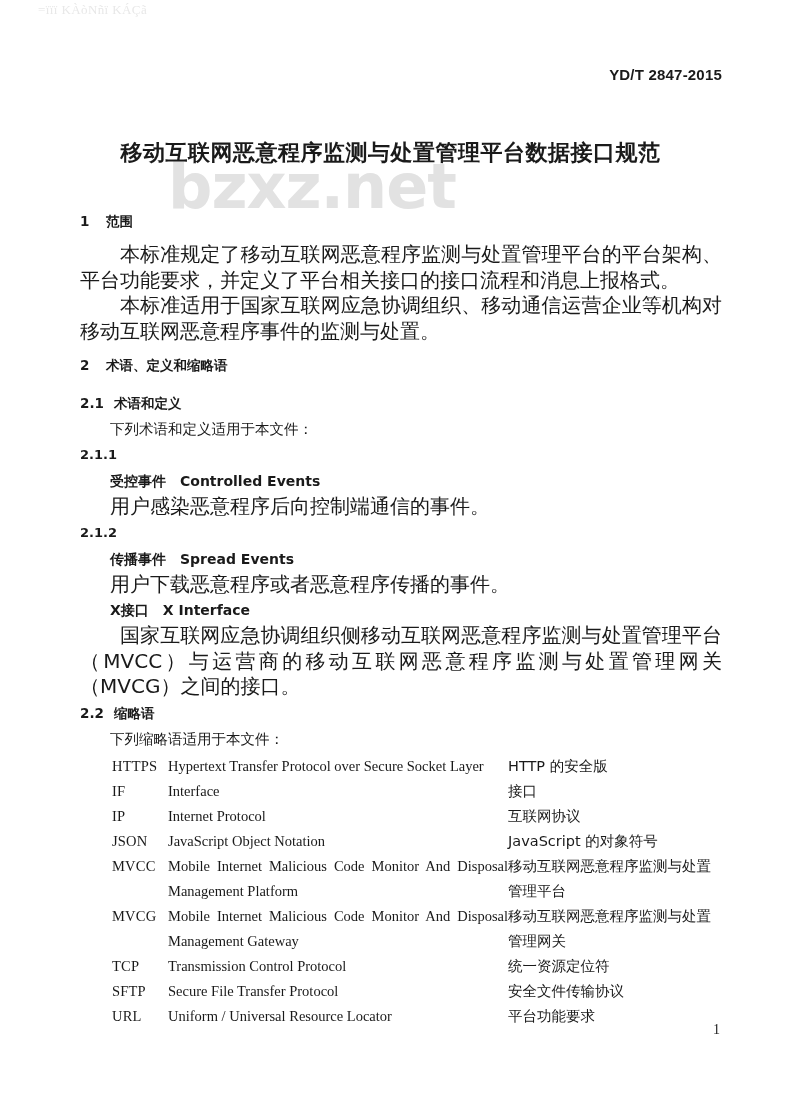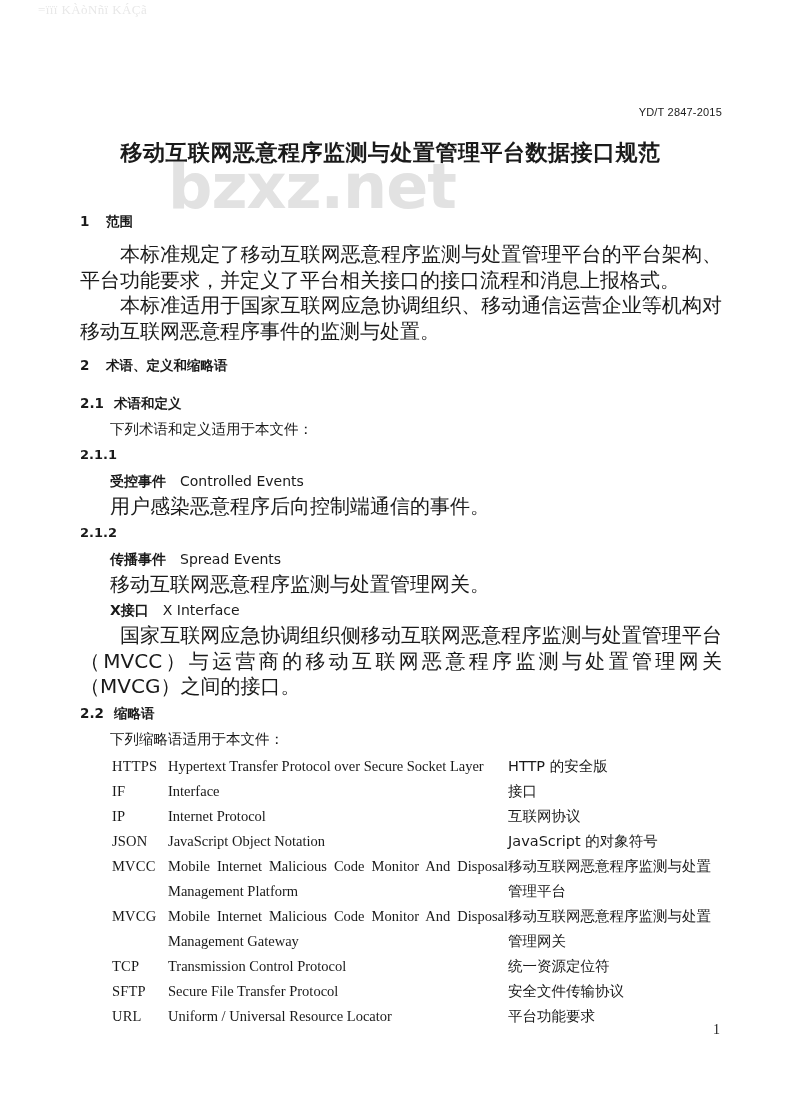--- a/index.html
+++ b/index.html
@@ -53,24 +53,23 @@
     top: 0;
     width: 800px;
     z-index: 2;
   }
 
   .std-no {
     position: absolute;
     right: 78px;
     top: 66px;
     font-family: "Liberation Sans", sans-serif;
-    font-weight: normal;
-    font-size: 11px;
+    font-weight: bold;
+    font-size: 15px;
     letter-spacing: 0.2px;
-    margin-top: 40px;
   }
 
   .doc-title {
     position: absolute;
     left: 0;
     top: 138px;
     width: 781px;
     text-align: center;
     font-family: "DejaVu Sans", sans-serif;
     font-weight: bold;
@@ -118,21 +117,21 @@
     line-height: 26px;
   }
   .term-name {
     margin: 0 0 0 30px;
     font-family: "DejaVu Sans", sans-serif;
     font-weight: bold;
     font-size: 14px;
     line-height: 26px;
   }
   .term-name .en {
-    font-weight: normal;
+    font-weight: bold;
     padding-left: 14px;
   }
   .term-def {
     margin: 0 0 0 30px;
     font-family: "DejaVu Sans", sans-serif;
     font-size: 20px;
     line-height: 25.5px;
   }
 
   .lead-in {
@@ -225,21 +224,21 @@
       <p class="term-id">2.1.1</p>
       <p class="term-name">
         <span>受控事件</span><span class="en">Controlled Events</span>
       </p>
       <p class="term-def">用户感染恶意程序后向控制端通信的事件。</p>
 
       <p class="term-id">2.1.2</p>
       <p class="term-name">
         <span>传播事件</span><span class="en">Spread Events</span>
       </p>
-      <p class="term-def">移动互联网恶意程序监测与处置管理网关。</p>
+      <p class="term-def">用户下载恶意程序或者恶意程序传播的事件。</p>
 
       <p class="term-name">
         <span>X接口</span><span class="en">X Interface</span>
       </p>
       <p class="para">国家互联网应急协调组织侧移动互联网恶意程序监测与处置管理平台（MVCC）与运营商的移动互联网恶意程序监测与处置管理网关（MVCG）之间的接口。</p>
 
       <h2 class="sec lvl2">
         <span class="num">2.2</span><span>缩略语</span>
       </h2>
       <p class="lead-in">下列缩略语适用于本文件：</p>

